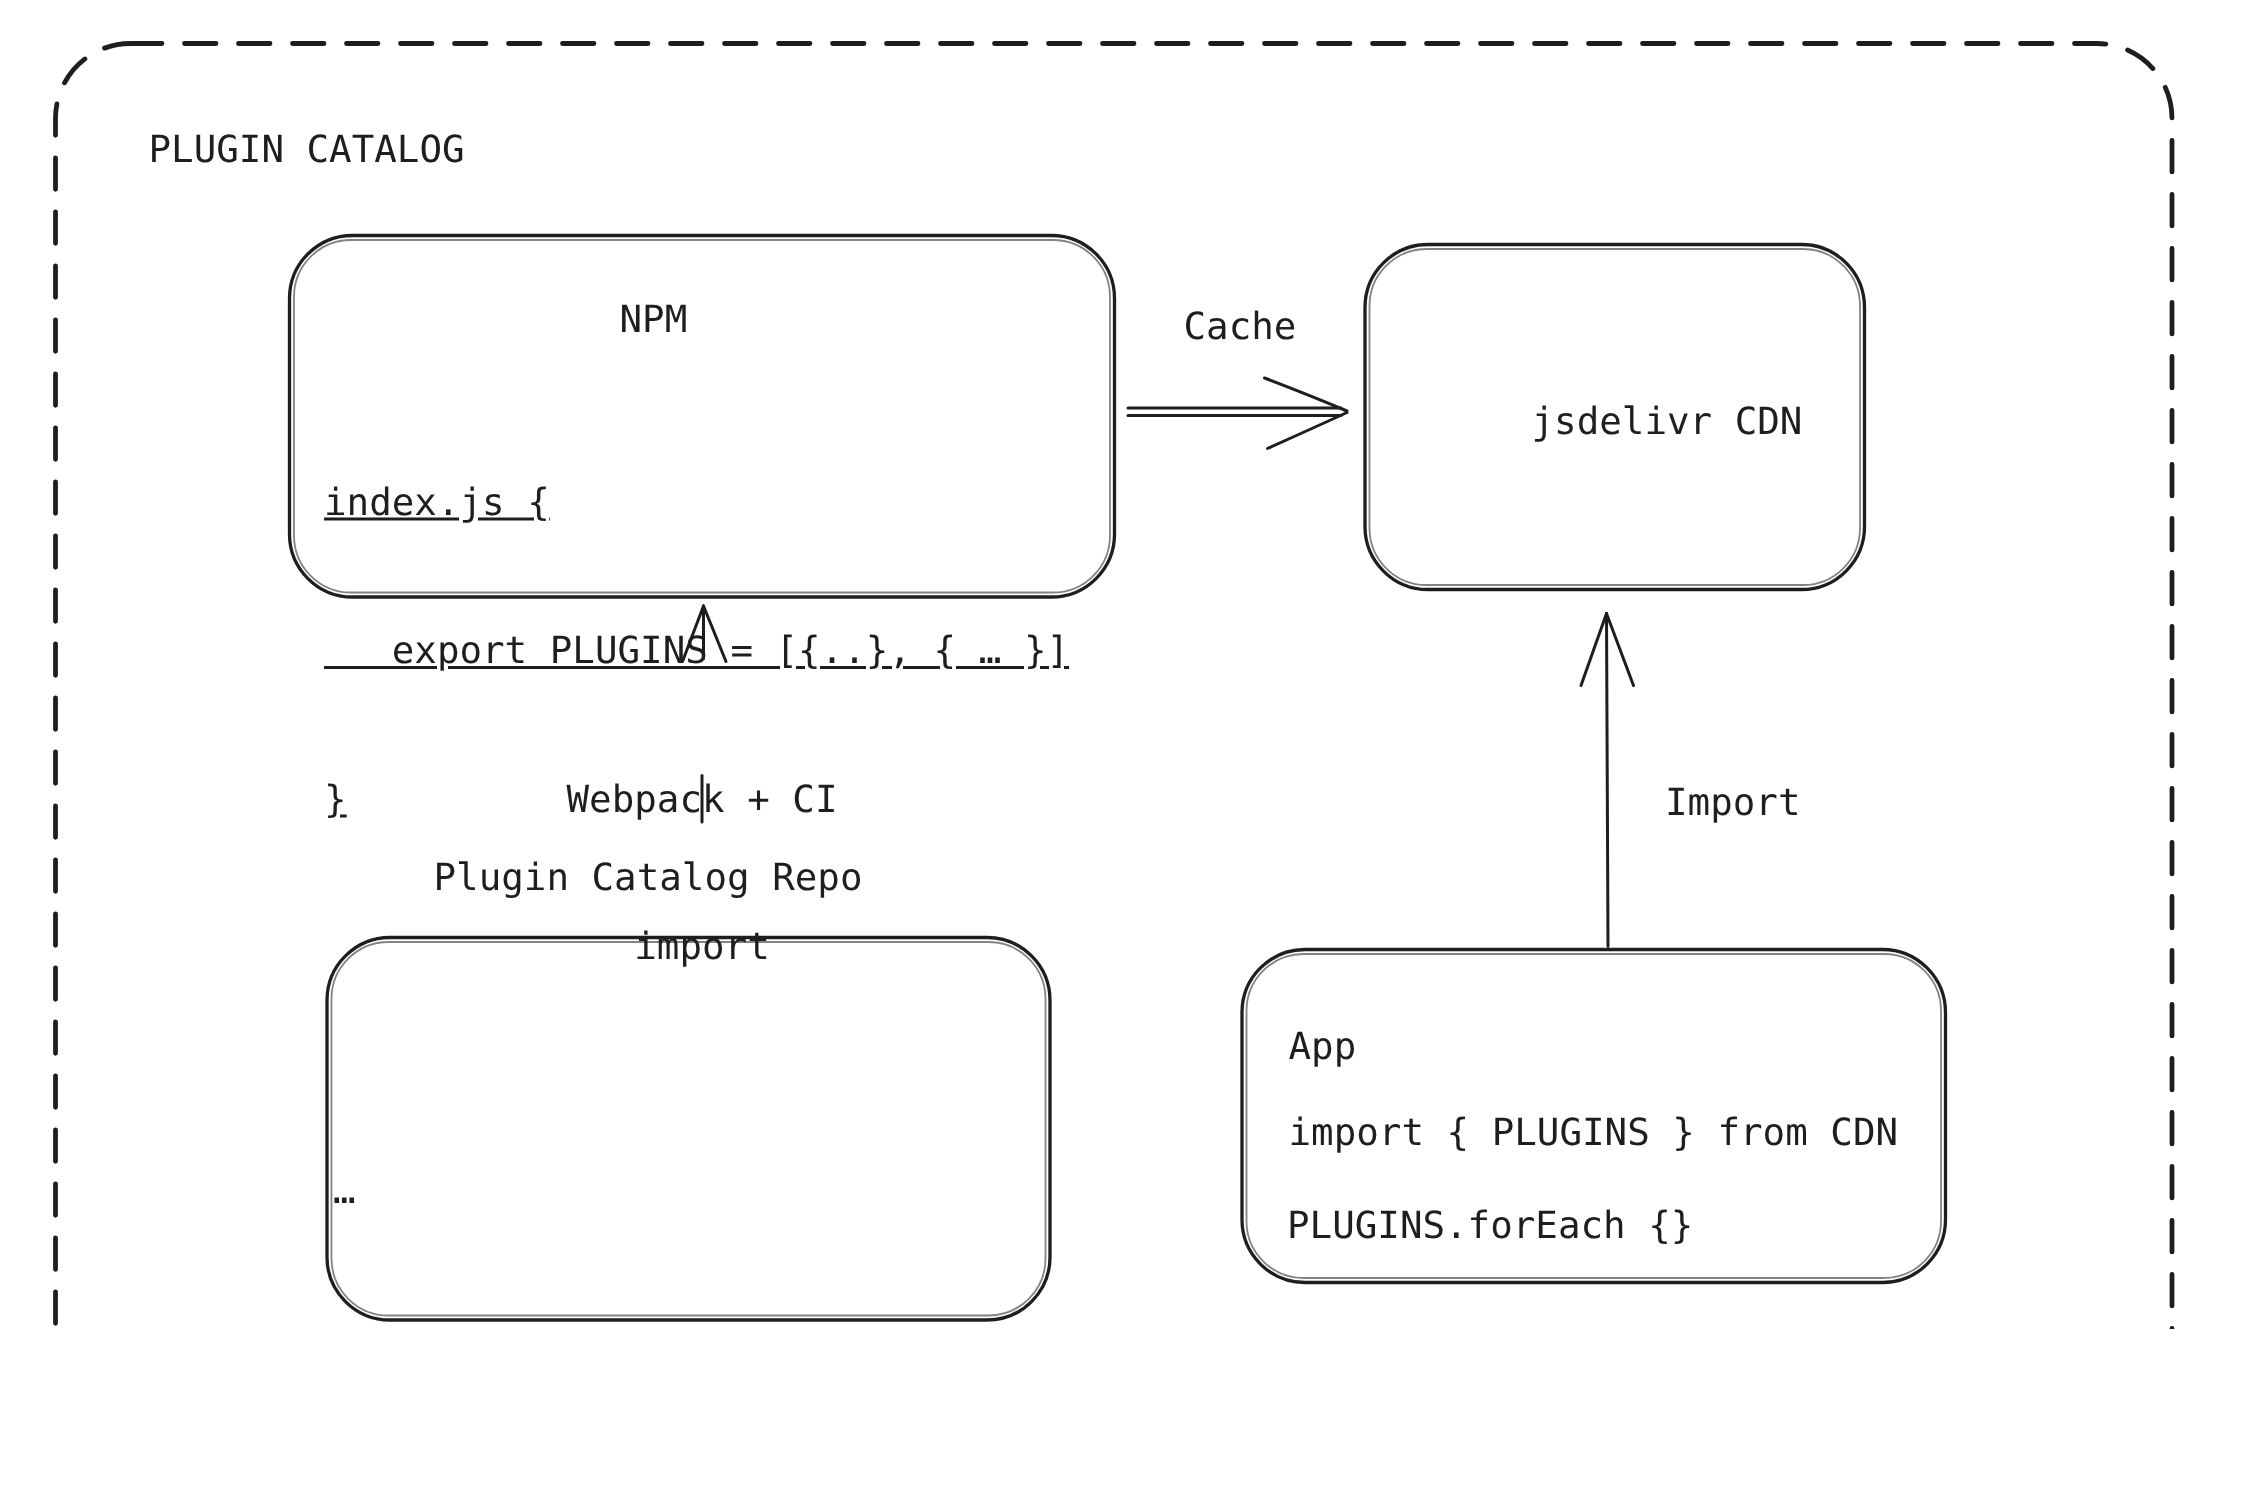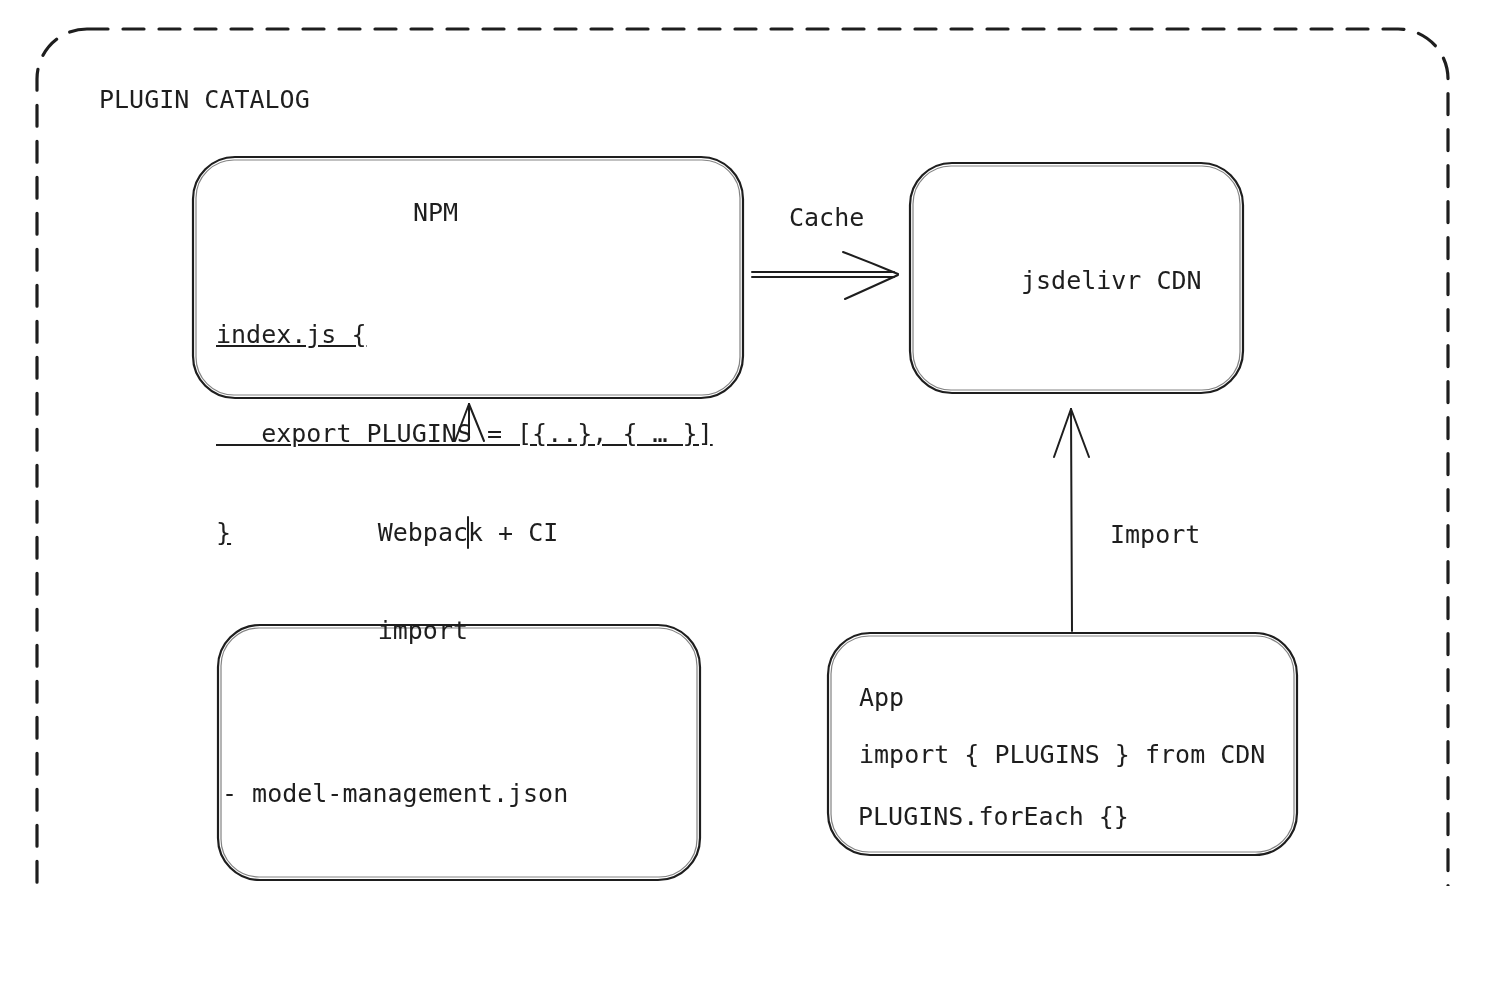--- a/index.html
+++ b/index.html
@@ -21,21 +21,21 @@
     position: absolute;
     white-space: pre;
     font-size: 25px;
     line-height: 33px;
     color: #1e1e1e;
   }
   .code-block .line { line-height: 33px; text-decoration: underline; }
   .list-block .line { line-height: 34px; }
   .centered {
     transform: translateX(-50%);
-    text-align: left;
+    text-align: center;
   }
   .centered .line { line-height: 32px; }
 </style>
 </head>
 <body>
 
 <div class="canvas">
 
   <svg class="layer-svg" viewBox="0 0 1506 1002" fill="none" stroke="#1e1e1e" stroke-linecap="round" stroke-linejoin="round">
 
@@ -85,22 +85,22 @@
 
   <div class="txt" style="left:789px; top:201px;">Cache</div>
 
   <div class="txt" style="left:985px; top:264px;margin-left:36px;">jsdelivr CDN</div>
 
   <div class="txt centered" style="left:468px; top:451px;">
     <div class="line">Webpack + CI</div>
     <div class="line">import</div>
   </div>
 
+  <div class="txt" style="left:289px; top:568px;">Plugin Catalog Repo</div>
   <div class="txt list-block" style="left:222px; top:711px;">
-    <div class="line">- model-management.json</div>
     <div class="line">…</div>
   </div>
 
   <div class="txt" style="left:1110px; top:518px;text-align:center;">Import</div>
 
   <div class="txt" style="left:859px; top:681px;">App</div>
   <div class="txt" style="left:859px; top:738px;">import { PLUGINS } from CDN</div>
   <div class="txt" style="left:858px; top:800px;">PLUGINS.forEach {}</div>
 
 </div>

